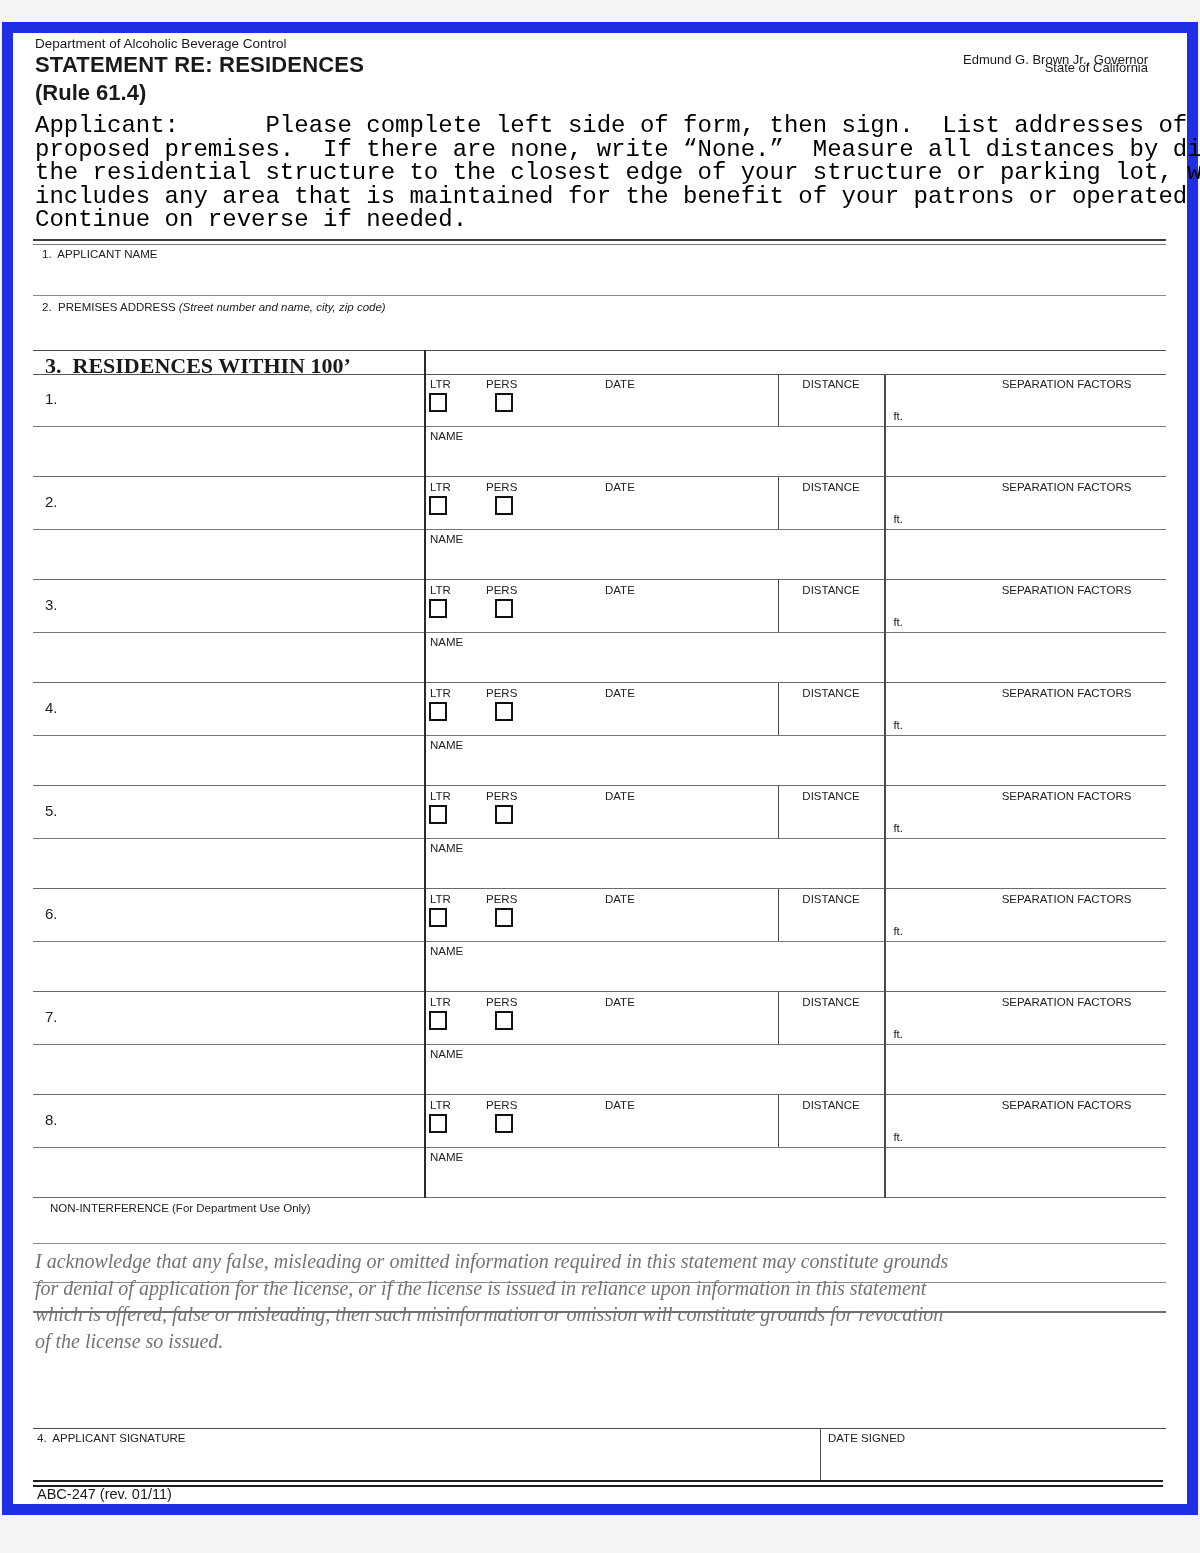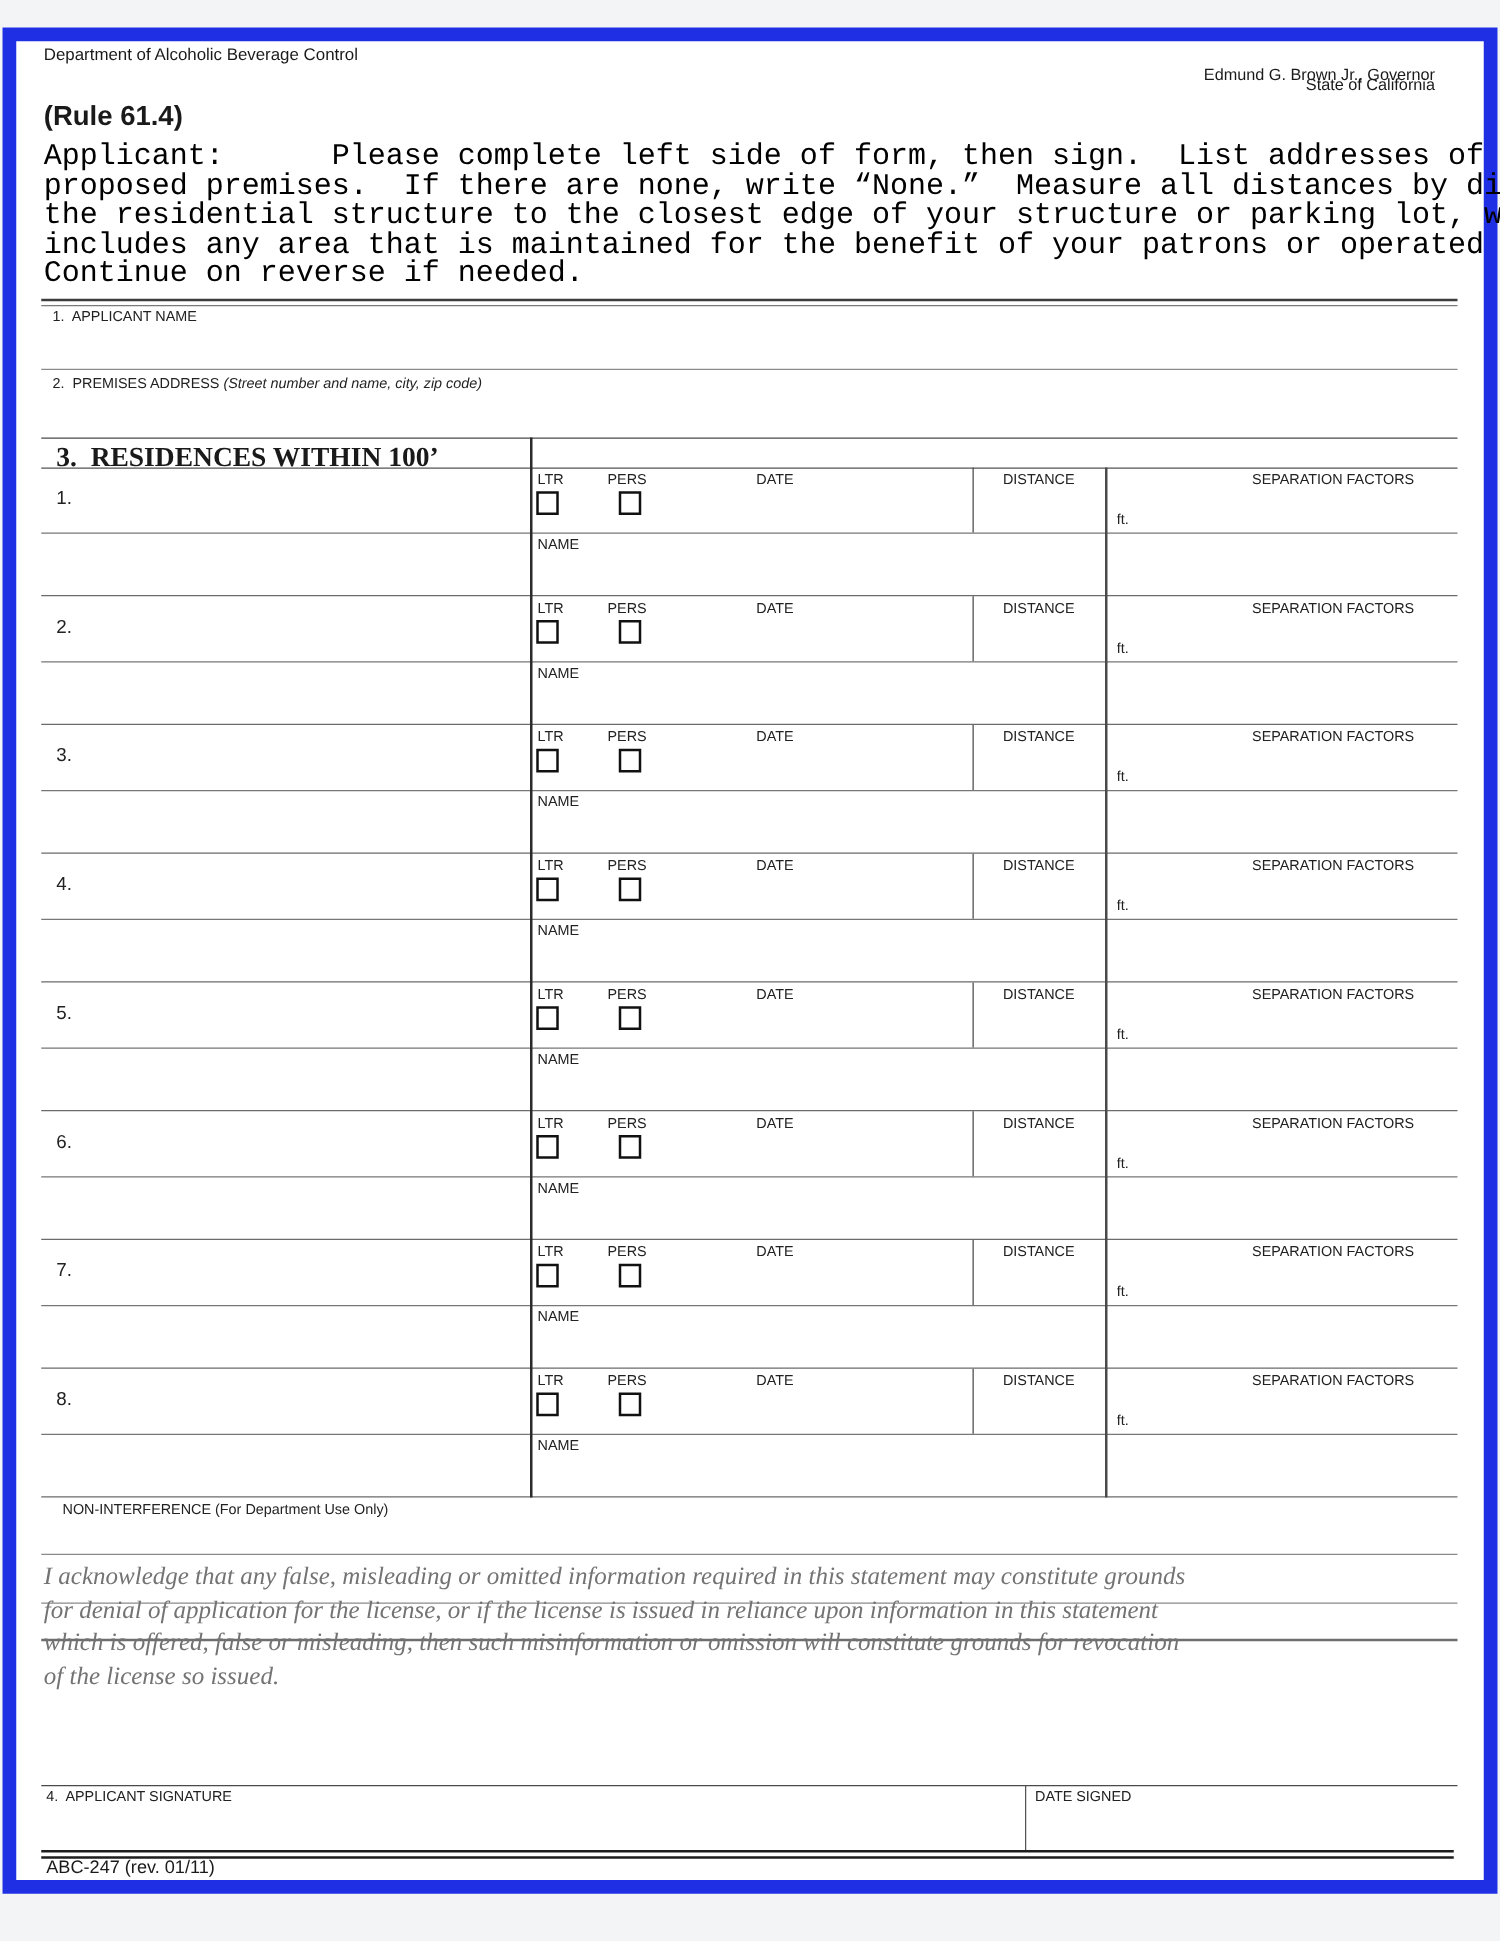--- a/index.html
+++ b/index.html
@@ -72,20 +72,21 @@
   .f1{left:42px;top:262px;width:1100px;height:30px;}
   .f2{left:42px;top:316px;width:1100px;height:30px;}
 </style>
 </head>
 <body>
 
 <div class="page">
   <div class="sheet"></div>
 
   <div class="abs agency">Department of Alcoholic Beverage Control</div>
+  <div class="abs title">STATEMENT RE: RESIDENCES</div>
   <div class="abs rule61">(Rule 61.4)</div>
   <div class="abs state">State of California</div>
   <div class="abs governor">Edmund G. Brown Jr., Governor</div>
 
   <div class="abs instructions">Applicant:      Please complete left side of form, then sign.  List addresses of all residences within 100 feet of your
 proposed premises.  If there are none, write “None.”  Measure all distances by direct line from the closest edge of
 the residential structure to the closest edge of your structure or parking lot, whichever is closer.  Your “parking lot”
 includes any area that is maintained for the benefit of your patrons or operated in conjunction with your premises.
 Continue on reverse if needed.</div>
   <div class="abs dbl-rule"></div>

